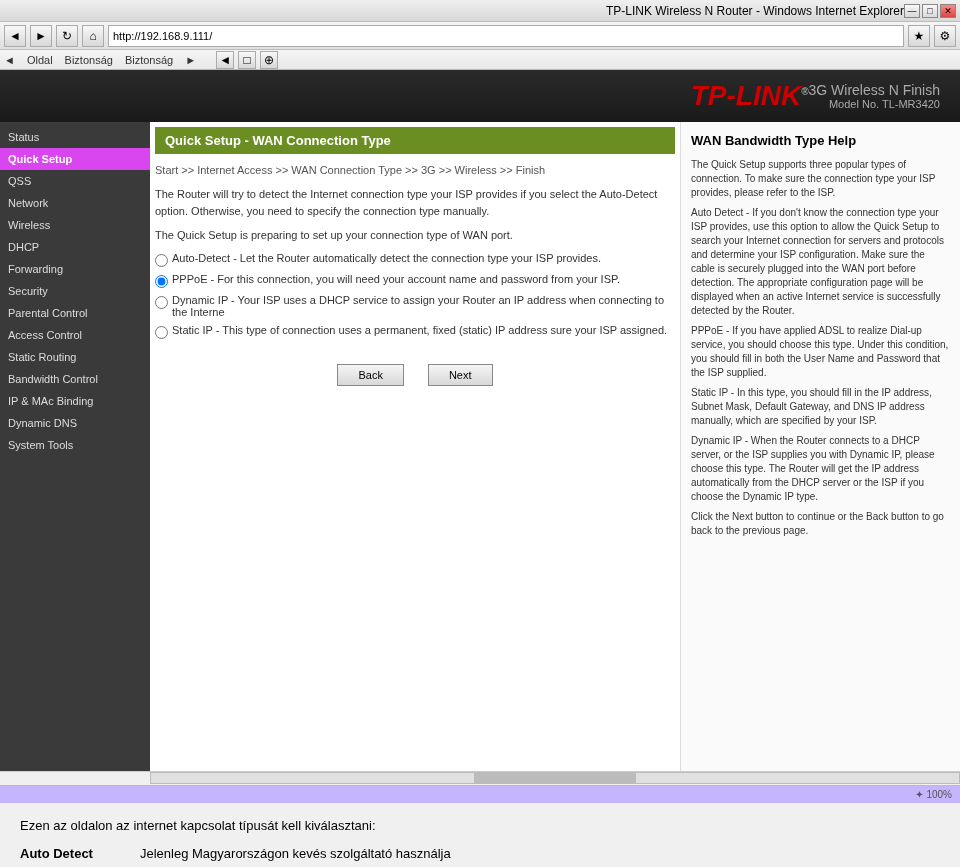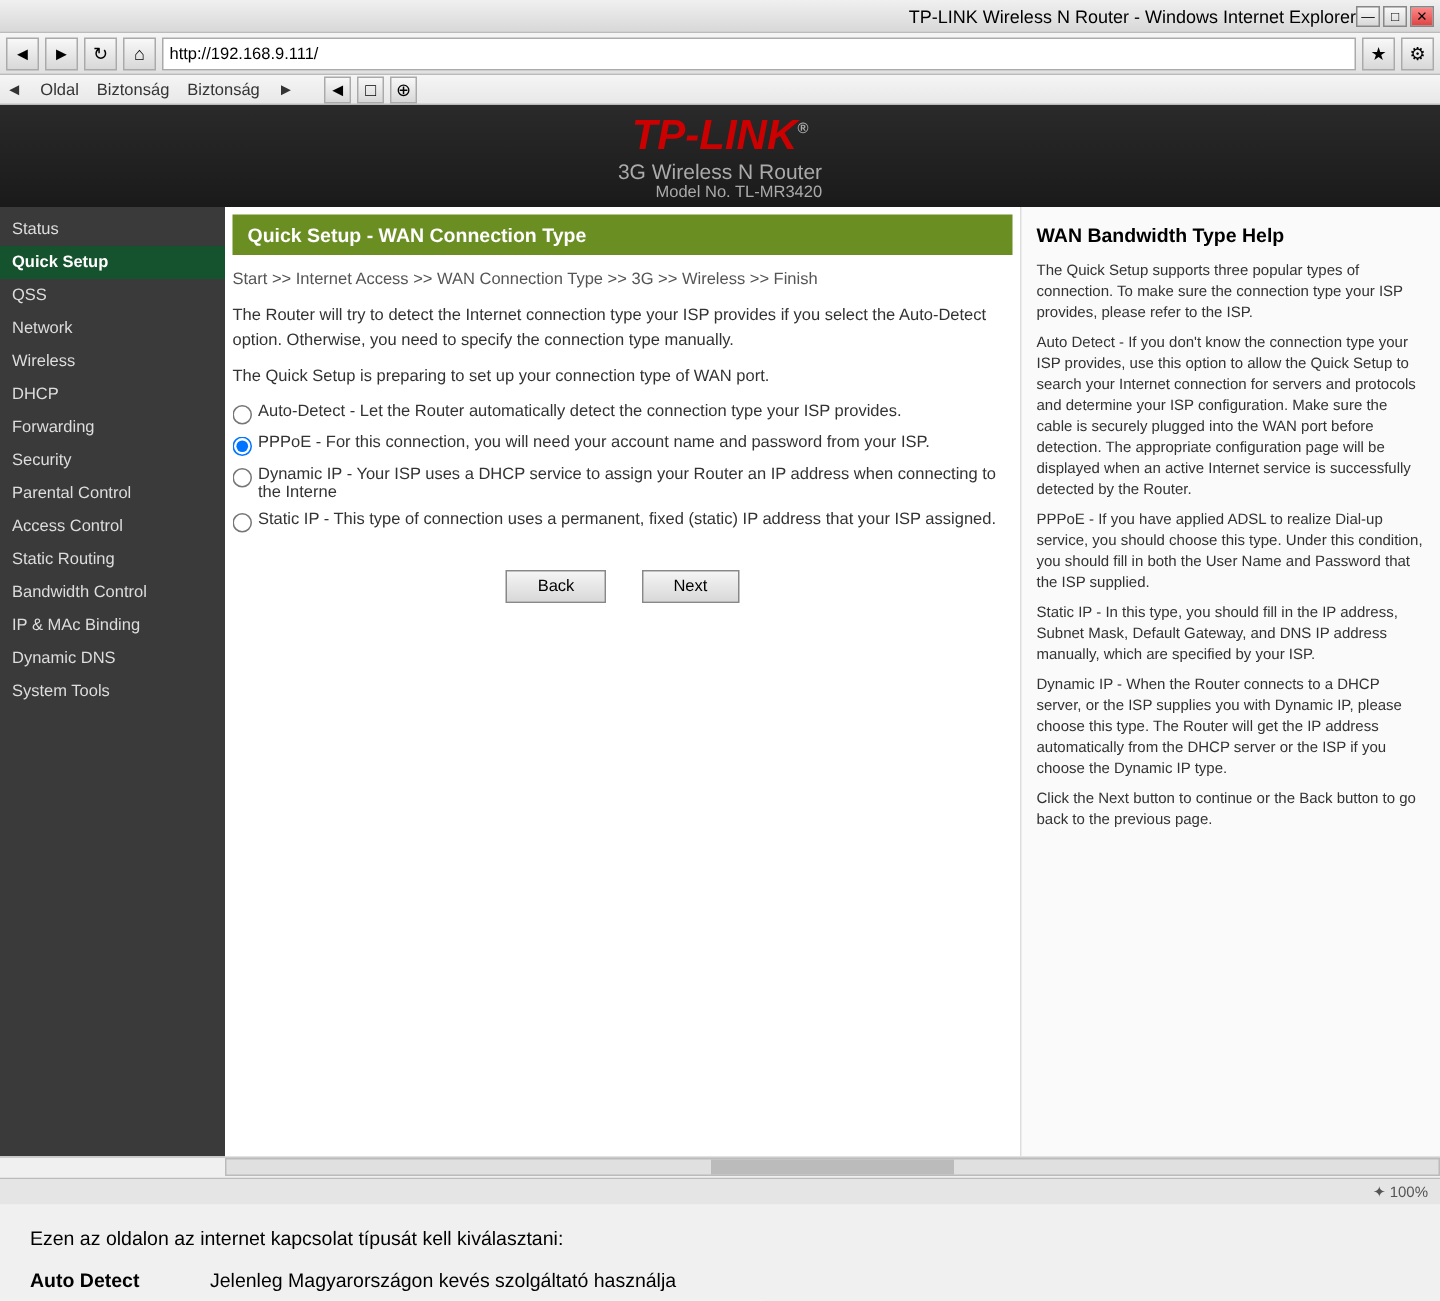--- a/index.html
+++ b/index.html
@@ -14,53 +14,53 @@
     .address-bar { flex: 1; height: 22px; border: 1px solid #aaa; background: white; padding: 0 4px; font-size: 11px; display: flex; align-items: center; }
     .address-text { font-size: 11px; color: #000; }
 
     .menu-bar { background: linear-gradient(to bottom, #f5f5f5, #e8e8e8); height: 20px; display: flex; align-items: center; padding: 0 4px; gap: 12px; border-bottom: 1px solid #bbb; }
     .menu-item { font-size: 11px; color: #333; cursor: pointer; }
 
     
     .router-page { width: 960px; height: 733px; background: #fff; display: flex; flex-direction: column; }
 
     
-    .router-header { background: linear-gradient(to bottom, #2a2a2a, #1a1a1a); height: 68px; display: flex; align-items: center; justify-content: center; padding: 0 20px; flex-direction: column; }
+    .router-header { background: linear-gradient(to bottom, #2a2a2a, #1a1a1a); height: 52px; display: flex; align-items: center; justify-content: flex-end; padding: 0 20px; }
     .tp-link-logo { color: #cc0000; font-size: 28px; font-weight: bold; font-style: italic; }
     .tp-link-logo span { color: #cc0000; }
     .router-info { text-align: right; }
     .router-info .model-title { color: #aaa; font-size: 14px; }
     .router-info .model-num { color: #aaa; font-size: 11px; }
 
     
     .main-layout { display: flex; flex: 1; border-radius: 22px; }
 
     
     .sidebar { width: 150px; background: #3a3a3a; padding-top: 4px; }
     .sidebar-item { padding: 5px 8px; color: #ddd; font-size: 11px; cursor: pointer; }
-    .sidebar-item.active { background: #14532d; color: white; font-weight: bold; }
+    .sidebar-item.active { background: #d946ef; color: white; font-weight: bold; }
     .content-inner { display: flex; flex: 1; overflow: hidden; }
 
     
     .main-content { flex: 1; padding: 5px; overflow-y: auto; }
     .section-title { background: #6b8e23; color: white; padding: 6px 10px; font-size: 13px; font-weight: bold; margin-bottom: 10px; }
     .breadcrumb { font-size: 11px; color: #555; margin-bottom: 10px; }
     .content-text { font-size: 11px; color: #333; line-height: 1.5; margin-bottom: 8px; }
     .radio-option { display: flex; align-items: flex-start; gap: 4px; margin-bottom: 6px; font-size: 11px; color: #333; }
     .radio-option input { margin-top: 2px; }
 
     .button-row { display: flex; gap: 24px; justify-content: center; margin-top: 15px; padding: 10px; }
     .btn-router { padding: 4px 20px; border: 1px solid #888; background: linear-gradient(to bottom, #f5f5f5, #d8d8d8); font-size: 11px; cursor: pointer; }
 
     
     .help-panel { width: 280px; padding: 10px; border-left: 1px solid #ddd; background: #fafafa; overflow-y: auto; font-size: 10px; color: #333; line-height: 1.4; }
     .help-title { font-size: 13px; font-weight: bold; margin-bottom: 8px; color: #000; }
 
     
-    .status-bar { background: #e5e5e5; height: 18px; border-top: 1px solid #bbb; display: flex; align-items: center; justify-content: flex-end; padding: 0 8px; font-size: 10px; color: #555; }
+    .status-bar { background: #c4b5fd; height: 18px; border-top: 1px solid #bbb; display: flex; align-items: center; justify-content: flex-end; padding: 0 8px; font-size: 10px; color: #555; }
 
     
     .annotation-area { background: #f0f0f0; padding: 12px 20px; font-size: 13px; color: #000; line-height: 1.7; }
     .annotation-area p { margin-bottom: 6px; }
 
     .horizontal-scroll { background: #f0f0f0; height: 14px; border-top: 1px solid #ccc; position: relative; }
     .h-scrollbar { position: absolute; bottom: 1px; left: 150px; right: 0; height: 12px; background: #e0e0e0; border: 1px solid #bbb; }
     .h-scroll-thumb { position: absolute; left: 40%; width: 20%; height: 100%; background: #bbb; }
   </style>
 </head>
@@ -100,21 +100,21 @@
   </div>
 </div>
 
 <div class="router-page">
 
   <div class="router-header">
     <div class="tp-link-logo">
       <span>TP-LINK</span><sup style="font-size:10px;color:#aaa;">®</sup>
     </div>
     <div class="router-info">
-      <div class="model-title">3G Wireless N Router</div>
+      <div class="model-title">3G Wireless N Finish</div>
       <div class="model-num">Model No. TL-MR3420</div>
     </div>
   </div>
 
   <div class="main-layout">
 
     <div class="sidebar">
       <div class="sidebar-item">Status</div>
       <div class="sidebar-item active">Quick Setup</div>
       <div class="sidebar-item">QSS</div>
@@ -147,21 +147,21 @@
         <div class="radio-option">
           <input type="radio" name="wan-type" id="pppoe" checked="" style="">
           <label for="pppoe">PPPoE - For this connection, you will need your account name and password from your ISP.</label>
         </div>
         <div class="radio-option">
           <input type="radio" name="wan-type" id="dynamic-ip" style="">
           <label for="dynamic-ip">Dynamic IP - Your ISP uses a DHCP service to assign your Router an IP address when connecting to the Interne</label>
         </div>
         <div class="radio-option">
           <input type="radio" name="wan-type" id="static-ip" style="">
-          <label for="static-ip">Static IP - This type of connection uses a permanent, fixed (static) IP address that your ISP assigned.</label>
+          <label for="static-ip">Static IP - This type of connection uses a permanent, fixed (static) IP address sure your ISP assigned.</label>
         </div>
 
         <div class="button-row">
           <button class="btn-router">Back</button>
           <button class="btn-router">Next</button>
         </div>
       </div>
 
       <div class="help-panel">
         <div class="help-title">WAN Bandwidth Type Help</div>

